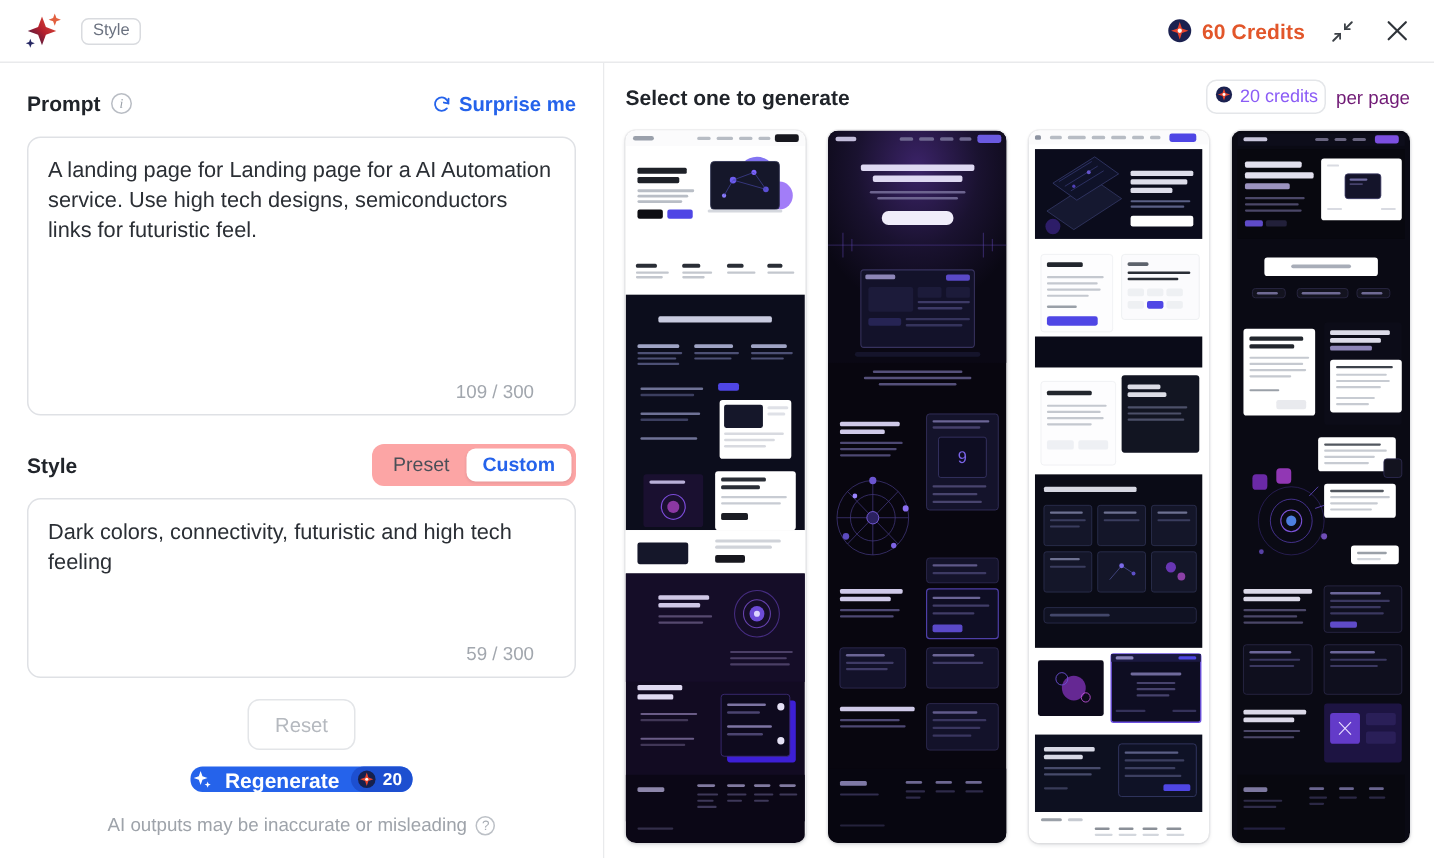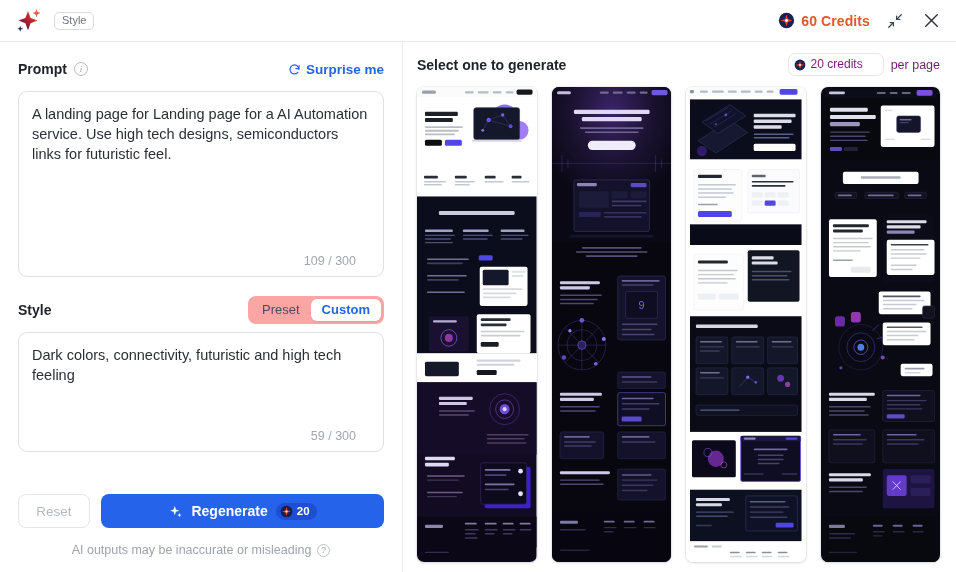--- a/index.html
+++ b/index.html
@@ -83,21 +83,21 @@
     background: #fca5a5; border-radius: 8px; padding: 3px;
   }
   .toggle-opt {
     font-size: 13px; padding: 4px 11px 5px; border-radius: 6px;
     color: #4a4f57; cursor: pointer; line-height: 1;
   }
   .toggle-opt.active {
     background: #fff; color: #2563eb; font-weight: bold;
     box-shadow: 0 1px 2px rgba(16,24,40,.09);
   }
-  .actions { display: flex; align-items: center; gap: 11px; margin-top: auto; }
+  .actions { display: flex; align-items: center; gap: 11px; margin-top: auto; flex-direction: column; }
   .btn-reset {
     width: 72px; height: 34px; border: 1px solid #e3e5e8; border-radius: 8px;
     background: #fff; color: #b5b9bf; font-size: 13.5px; cursor: pointer;
     font-family: "Liberation Sans", sans-serif;
   }
   .btn-regen {
     flex: 1; height: 34px; border: none; border-radius: 8px;
     background: #2563eb; color: #fff; cursor: pointer;
     display: flex; align-items: center; justify-content: center; gap: 8px;
     font-size: 14px; font-weight: bold;
@@ -121,23 +121,23 @@
 
   
   .right { flex: 1; display: flex; flex-direction: column; min-width: 0; background: #fff; }
   .right-head {
     height: 45px; min-height: 45px; display: flex; align-items: center;
     padding: 0 16px 0 14px;
   }
   .right-title { font-size: 14px; font-weight: bold; color: #20242a; }
   .right-head-right { margin-left: auto; display: flex; align-items: center; gap: 7px; }
   .credit-chip {
-    display: inline-flex; align-items: flex-end; gap: 5px;
+    display: inline-flex; align-items: flex-start; gap: 5px;
     border: 1px solid #e4e6e9; border-radius: 7px;
-    padding: 3px 20px 4px 5px; font-size: 12px; color: #701a75; background: #fff;
+    padding: 3px 4px 4px 5px; font-size: 12px; color: #8b5cf6; background: #fff;
   }
   .per-page { font-size: 12.5px; color: #701a75; }
 
   .grid {
     flex: 1; display: flex; gap: 15px; padding: 0 16px 10px 14px;
     min-height: 0;
   }
   .card {
     flex: 1; min-width: 0; border-radius: 7px; overflow: hidden;
     background: #fff; cursor: pointer; position: relative;

